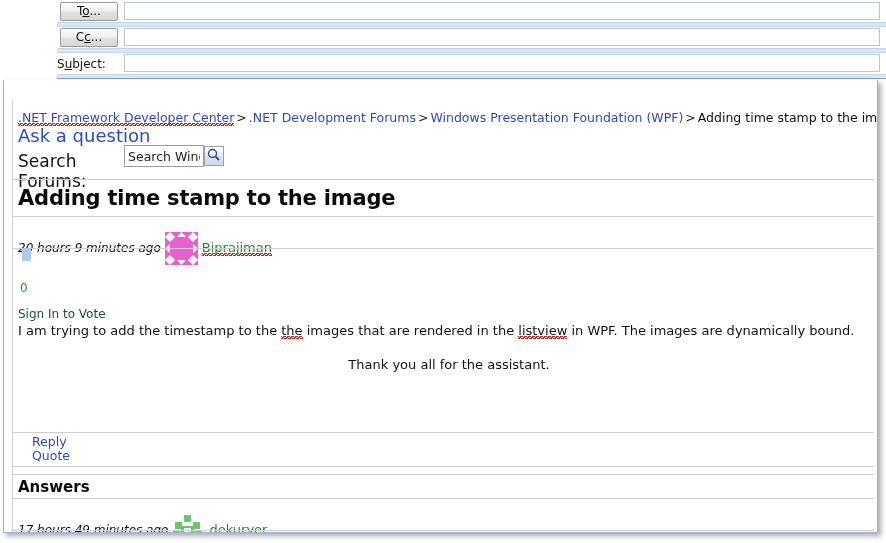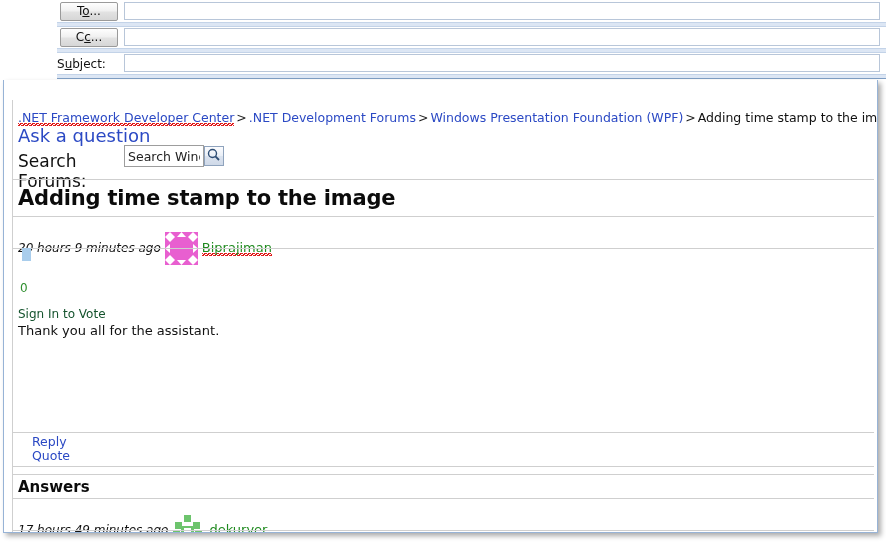--- a/index.html
+++ b/index.html
@@ -265,21 +265,21 @@
   .post-body {
     position: absolute;
     left: 6px;
     top: 242px;
     width: 862px;
     font-size: 13px;
     color: #111;
     line-height: 17px;
   }
   .post-body p { margin: 0 0 17px 0; }
-  .post-body p.last { margin-bottom: 12px; }
+  .post-body p.last { margin-bottom: 12px; text-align: center; }
 
   .post-actions {
     position: absolute;
     left: 6px;
     top: 355px;
     margin-left: 14px;
   }
   .post-actions a {
     display: block;
     font-size: 12.5px;
@@ -375,20 +375,21 @@
 
       <div class="hrule" style="top:168px;"></div>
 
       <div class="vote-box">
         <div class="vote-arrow"></div>
         <div class="vote-score">0</div>
       </div>
       <a href="#" class="signin-link">Sign In to Vote</a>
 
       <div class="post-body">
+        <p>I am trying to add the timestamp to the <span class="sp-red">the</span> images that are rendered in the <span class="sp-red">listview</span> in WPF. The images are dynamically bound.</p>
         <p class="last">Thank you all for the assistant.</p>
       </div>
 
       <div class="hrule" style="top:352px;"></div>
 
       <div class="post-actions">
         <a href="#">Reply</a>
         <a href="#">Quote</a>
       </div>
 

